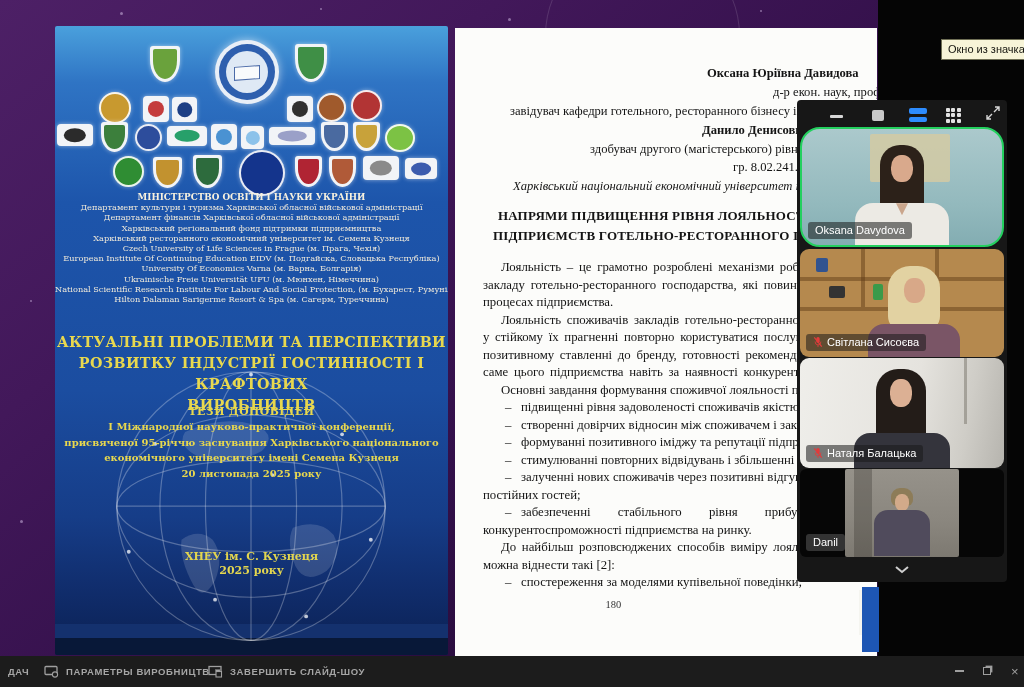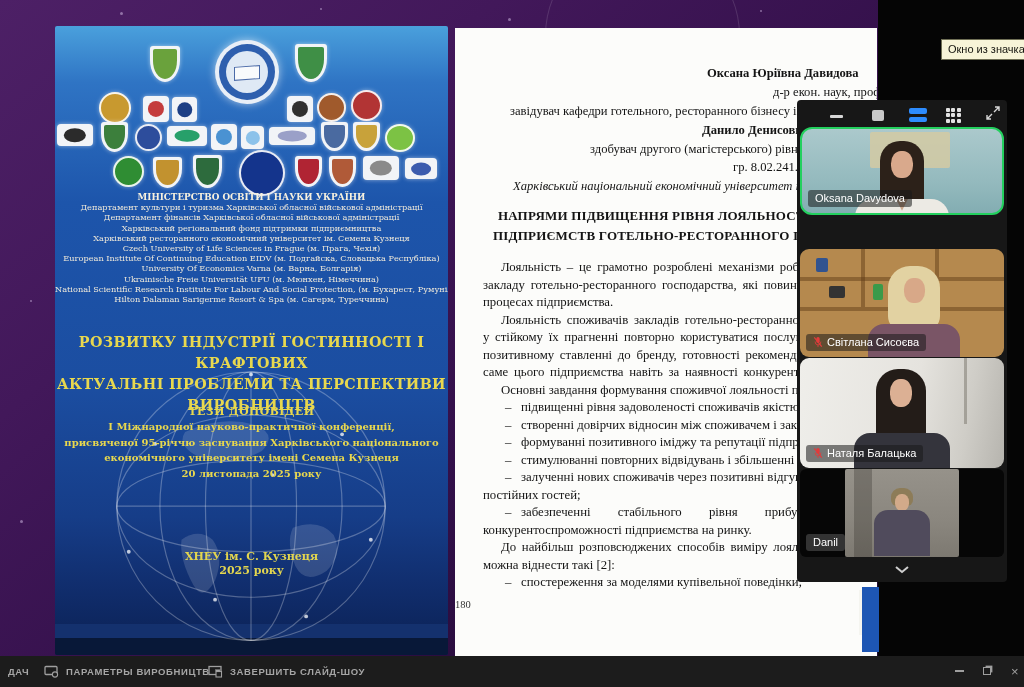--- a/index.html
+++ b/index.html
@@ -67,21 +67,21 @@
   .doc-author div { position:absolute; white-space:nowrap; }
   .doc-heading { position:absolute; top:178px; left:0; width:100%; font-weight:bold; font-size:13px; line-height:20px; letter-spacing:.2px; }
   .doc-heading div { position:absolute; white-space:nowrap; }
   .doc-body { position:absolute; top:231px; left:0; width:100%; font-size:12.8px; line-height:17.5px; }
   .doc-body .bl { white-space:nowrap; padding-left:28px; }
   .doc-body .ind { padding-left:46px; }
   .doc-body .bu { padding-left:50px; }
   .doc-body .bu .dash { display:inline-block; width:16px; }
   .doc-body .js { word-spacing:2.5px; }
   .doc-body .wide { word-spacing:24px; }
-  .page-num { position:absolute; top:571px; left:0; width:75%; text-align:left; font-size:10.5px; color:#333; }
+  .page-num { position:absolute; top:571px; left:0; width:75%; text-align:center; font-size:10.5px; color:#333; }
 
   .blue-block { position:absolute; left:862px; top:587px; width:17px; height:65px; background:#1d56b4; }
   .page-sliver { position:absolute; left:859px; top:590px; width:3px; height:45px; background:#f5f5f0; }
 
   
   .tooltip {
     position:absolute; left:941px; top:39px; height:21px; padding:3px 6px 0 6px;
     background:#f7f4d8; border:1px solid #6f6f55; color:#15150f; font-size:11px; white-space:nowrap; z-index:30;
   }
 
@@ -91,21 +91,21 @@
   .vp-icon { position:absolute; top:7px; cursor:pointer; }
   .icon-min { left:33px; top:15px; width:13px; height:3px; background:#d6d6d6; border-radius:1px; }
   .icon-stop { left:75px; top:10px; width:12px; height:11px; background:#c9c9c9; border-radius:2px; }
   .icon-speaker { left:112px; top:8px; width:18px; height:14px; }
   .icon-speaker i { display:block; width:18px; height:5.5px; background:#2d8cff; border-radius:2px; margin-bottom:3px; }
   .icon-gallery { left:149px; top:8px; width:15px; height:15px; display:grid; grid-template-columns:repeat(3,4px); grid-template-rows:repeat(3,4px); gap:1.3px; }
   .icon-gallery i { background:#e2e2e2; border-radius:1px; }
   .icon-expand { left:188px; top:5px; }
 
   .tile { position:absolute; left:3px; width:204px; overflow:hidden; border-radius:9px; cursor:pointer; }
-  .tile-oksana { top:27px; height:88px; border:2px solid #23d05e; border-radius:12px;
+  .tile-oksana { top:27px; height:120px; border:2px solid #23d05e; border-radius:20px;
     background:linear-gradient(180deg,#abc9cc 0%,#93b9bd 65%,#83adb2 100%);padding-left:32px; }
   .tile-svitlana { top:149px; height:108px; background:#b5894e; }
   .tile-natalia { top:258px; height:110px; background:linear-gradient(100deg,#efeeea 0%,#e5e3de 55%,#cfcdc7 80%,#b6b4ae 100%); }
   .tile-danil { top:369px; height:88px; background:#060606; border-radius:6px; }
 
   .name-label {
     position:absolute; left:6px; bottom:6px; display:flex; align-items:center; gap:4px;
     background:rgba(25,25,25,.55); color:#fff; font-size:11px; padding:2px 7px 3px 7px; border-radius:3px; white-space:nowrap;
   }
   .mic-muted { display:inline-block; width:10px; height:12px; }
@@ -290,22 +290,22 @@
           <circle cx="48" cy="160" r="1.6"></circle>
             <circle cx="250" cy="150" r="1.6"></circle>
           <circle cx="150" cy="12" r="1.6"></circle>
             <circle cx="120" cy="200" r="1.6"></circle>
           <circle cx="196" cy="214" r="1.6"></circle>
             <circle cx="168" cy="96" r="1.4"></circle>
         </g>
       </svg>
 
       <div class="cover-title">
+        <div>АКТУАЛЬНІ ПРОБЛЕМИ ТА ПЕРСПЕКТИВИ</div>
         <div>РОЗВИТКУ ІНДУСТРІЇ ГОСТИННОСТІ І КРАФТОВИХ</div>
-        <div>АКТУАЛЬНІ ПРОБЛЕМИ ТА ПЕРСПЕКТИВИ</div>
         <div>ВИРОБНИЦТВ</div>
       </div>
 
       <div class="cover-sub">
         <div class="s0">ТЕЗИ ДОПОВІДЕЙ</div>
         <div>І Міжнародної науково-практичної конференції,</div>
         <div>присвяченої 95-річчю заснування Харківського національного</div>
         <div>економічного університету імені Семена Кузнеця</div>
         <div>20 листопада 2025 року</div>
       </div>

